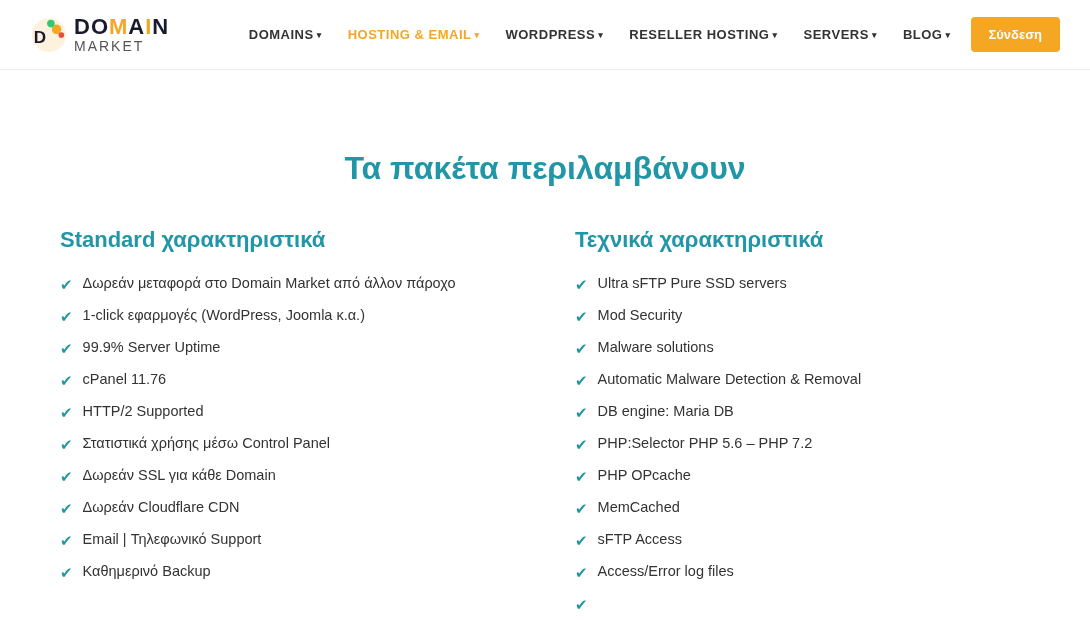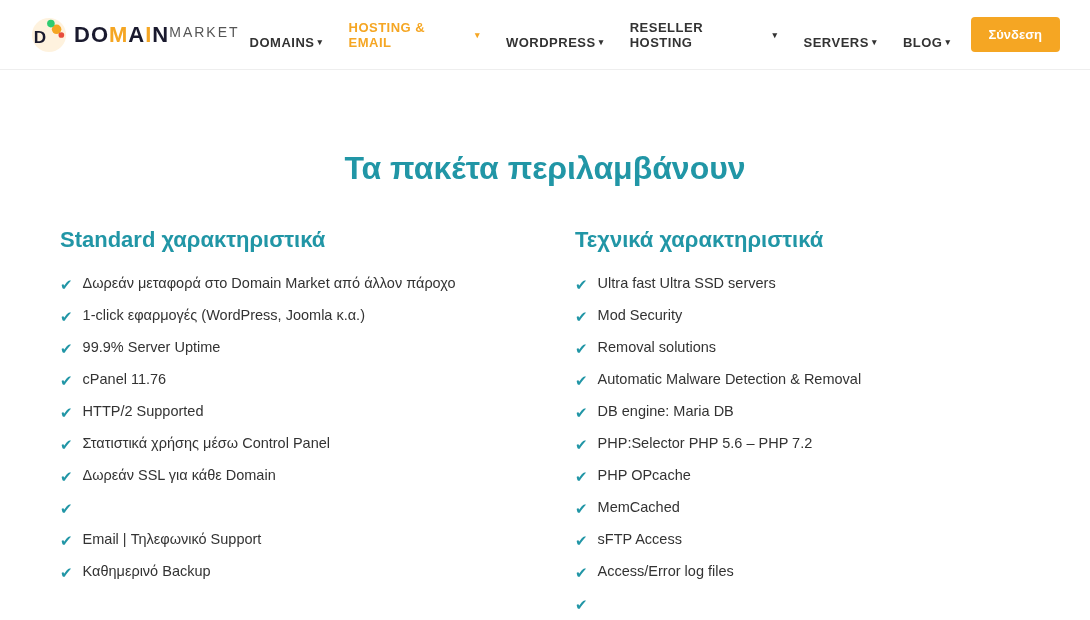--- a/index.html
+++ b/index.html
@@ -27,21 +27,21 @@
       letter-spacing: 1px;
       line-height: 1;
     }
     .logo-text span { color: #f5a623; }
     .logo-market {
       font-size: 14px;
       color: #555;
       text-transform: uppercase;
       letter-spacing: 2px;
     }
-    .logo-wrapper { display: flex; }
+    .logo-wrapper { display: flex; flex-direction: column; }
     .logo-icon {
       width: 38px;
       height: 38px;
       margin-right: 6px;
     }
     .nav-links {
       display: flex;
       align-items: flex-end;
       gap: 6px;
       list-style: none;
@@ -209,46 +209,47 @@
           <li>
             <span class="check-icon">✔</span>
             <span>Στατιστικά χρήσης μέσω Control Panel</span>
           </li>
           <li>
             <span class="check-icon">✔</span>
             <span>Δωρεάν SSL για κάθε Domain</span>
           </li>
           <li>
             <span class="check-icon">✔</span>
+            <span>Δωρεάν Cloudflare CDN</span>
           </li>
           <li>
             <span class="check-icon">✔</span>
             <span>Email | Τηλεφωνικό Support</span>
           </li>
           <li>
             <span class="check-icon">✔</span>
             <span>Καθημερινό Backup</span>
           </li>
         </ul>
     </div>
 
     <div class="feature-section">
       <h2>Τεχνικά χαρακτηριστικά</h2>
       <ul class="feature-list" id="technical-list">
           <li>
             <span class="check-icon">✔</span>
-            <span>Ultra fast Ultra SSD servers</span>
+            <span>Ultra sFTP Pure SSD servers</span>
           </li>
           <li>
             <span class="check-icon">✔</span>
             <span>Mod Security</span>
           </li>
           <li>
             <span class="check-icon">✔</span>
-            <span>Removal solutions</span>
+            <span>Malware solutions</span>
           </li>
           <li>
             <span class="check-icon">✔</span>
             <span>Automatic Malware Detection &amp; Removal</span>
           </li>
           <li>
             <span class="check-icon">✔</span>
             <span>DB engine: Maria DB</span>
           </li>
           <li>

